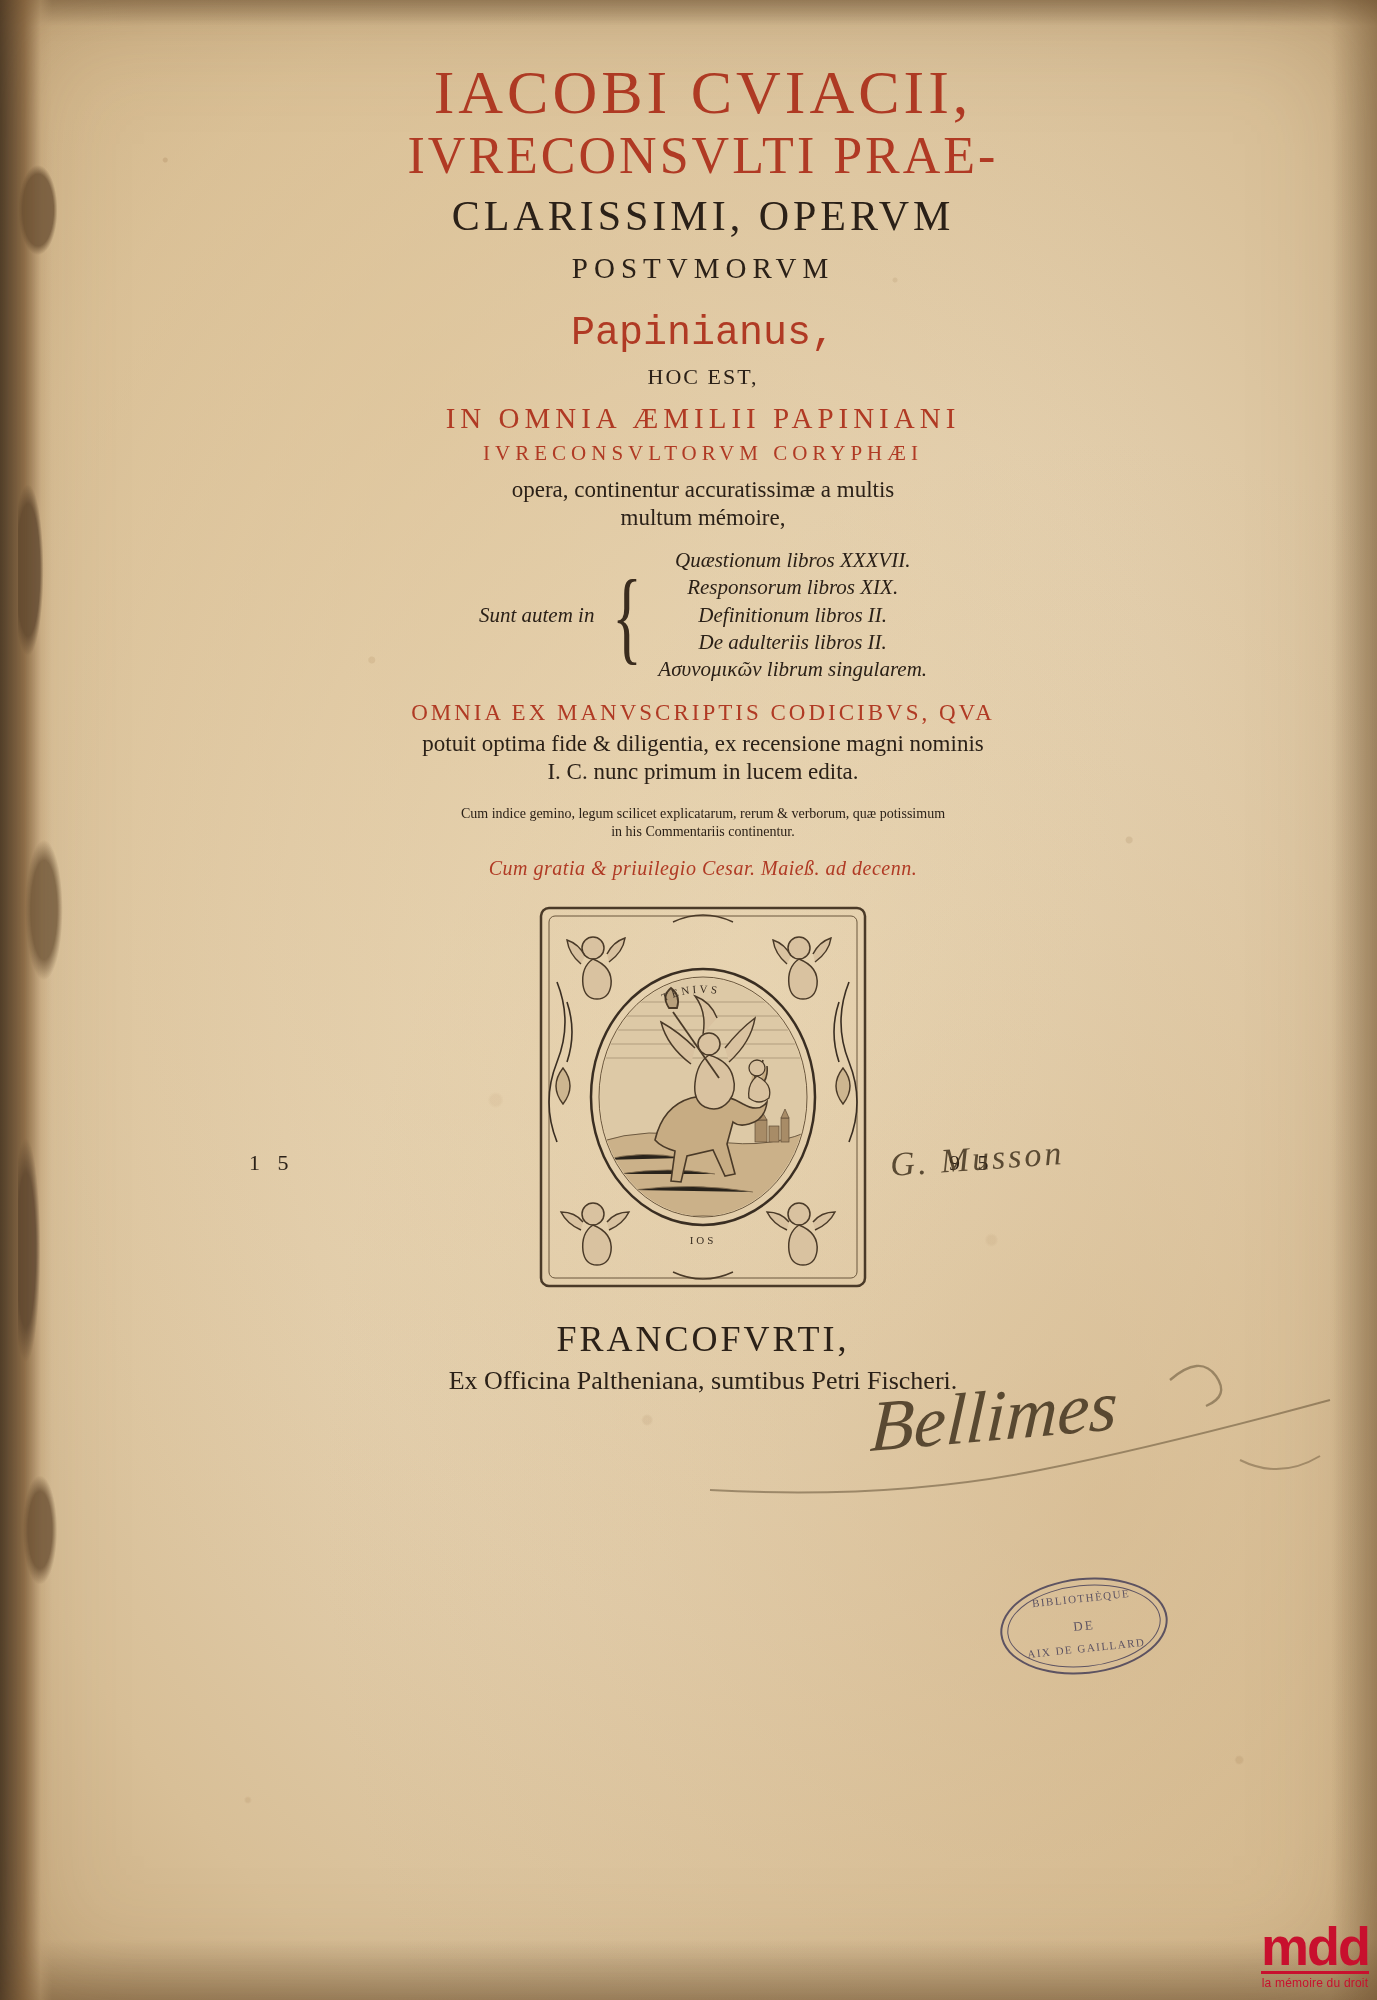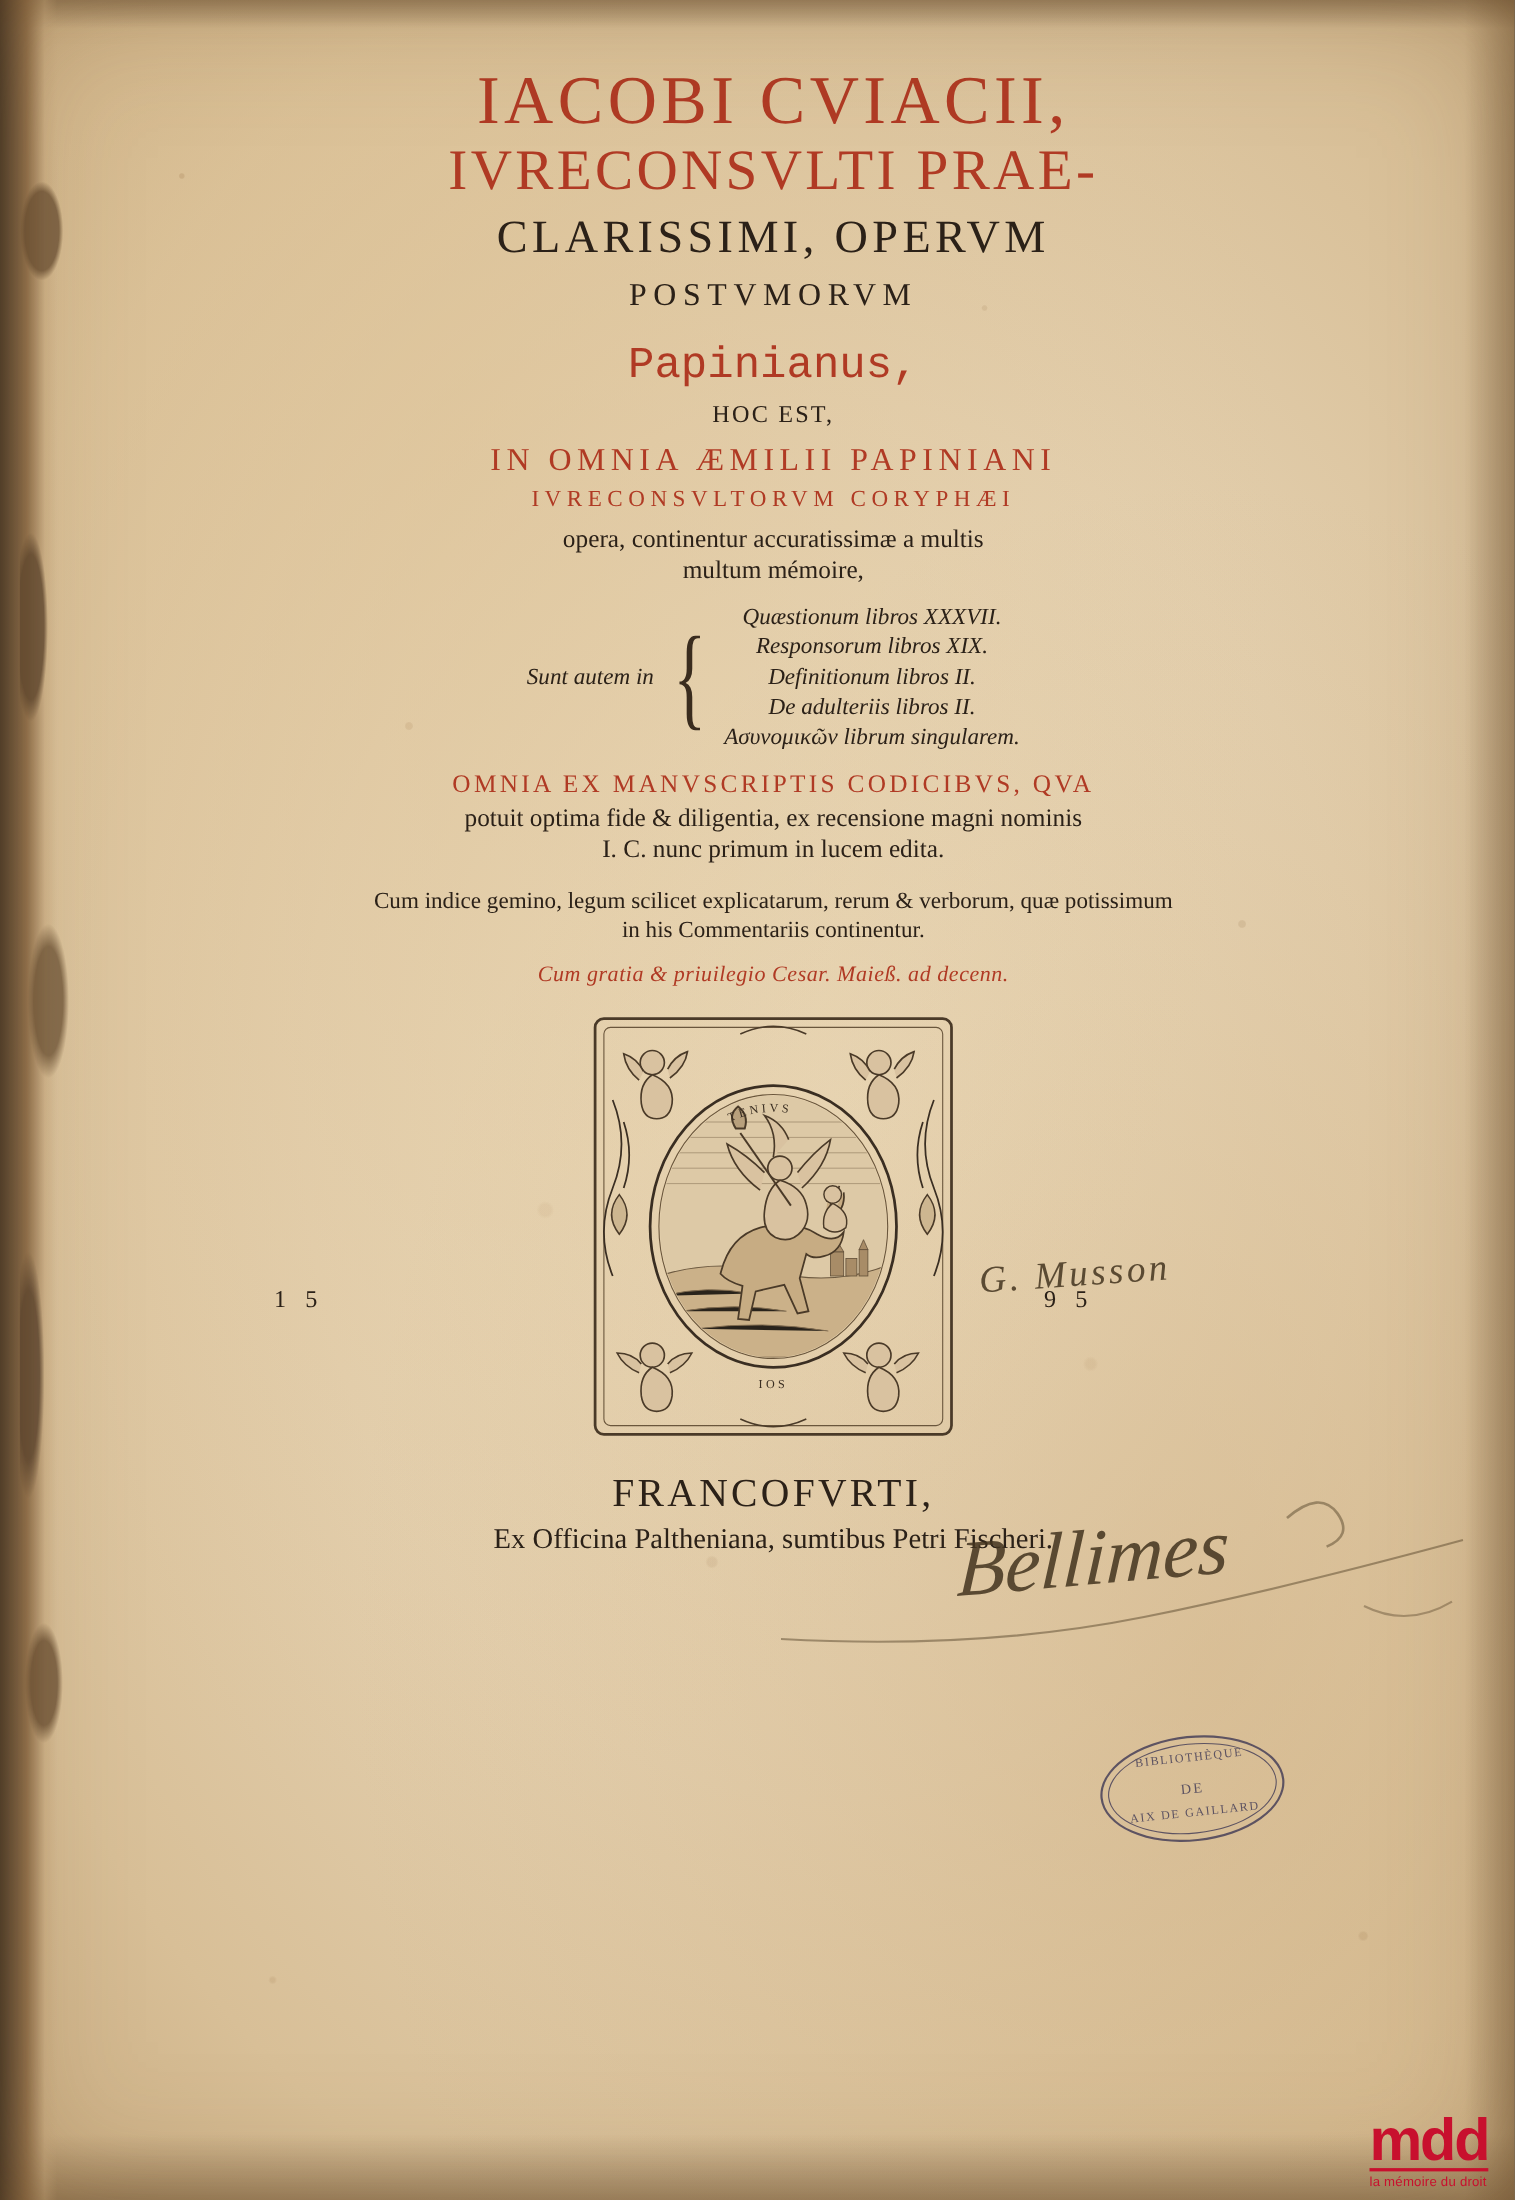--- a/index.html
+++ b/index.html
@@ -167,21 +167,21 @@
     font-size: 23px;
     letter-spacing: 3px;
     margin-top: 16px;
   }
   .l11 {
     font-size: 23px;
     margin-top: 4px;
     line-height: 1.25;
   }
   .l12 {
-    font-size: 21px;
+    font-size: 14px;
     margin-top: 18px;
     line-height: 1.28;
   }
   .l13 {
     font-size: 20px;
     font-style: italic;
     margin-top: 16px;
     letter-spacing: .5px;
   }
 
@@ -275,22 +275,22 @@
     letter-spacing: 1.5px;
     font-family: "Liberation Serif", serif;
   }
   #stamp .st-top { top: 14px; }
   #stamp .st-mid { top: 40px; font-size: 13px; letter-spacing: 2px; }
   #stamp .st-bot { top: 64px; }
 
   
   #logo {
     position: absolute;
-    right: 24px; bottom: 10px;
-    text-align: left;
+    right: 8px; bottom: 10px;
+    text-align: center;
   }
   #logo .mark {
     font-family: "Liberation Sans", sans-serif;
     font-weight: bold;
     font-size: 54px;
     line-height: .86;
     color: #c8102e;
     letter-spacing: -2px;
   }
   #logo .tag {

